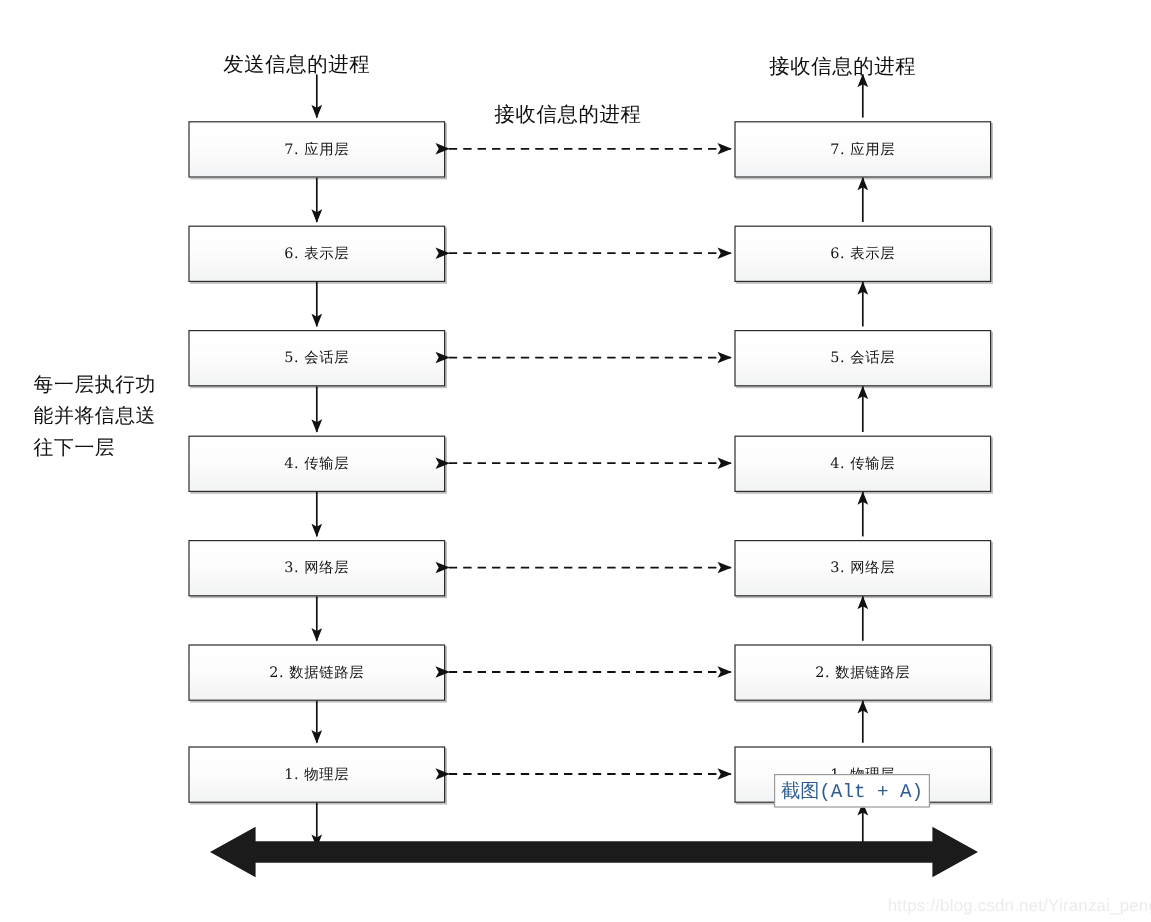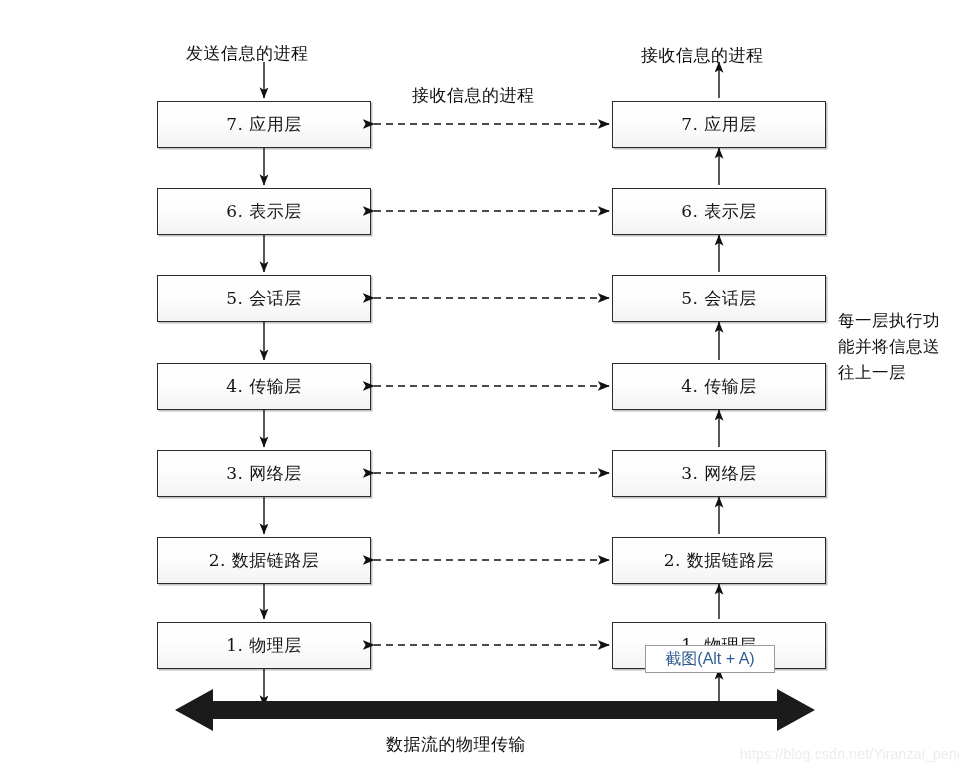--- a/index.html
+++ b/index.html
@@ -24,21 +24,21 @@
     position: absolute;
     box-sizing: border-box;
     width: 214px;
     height: 47px;
     border: 1px solid #2b2b2b;
     background: linear-gradient(to bottom, #ffffff 0%, #fdfdfd 45%, #f2f3f4 100%);
     box-shadow: 1.5px 1.5px 0 rgba(140,140,145,0.55);
     display: flex;
     align-items: center;
     justify-content: center;
-    font-size: 17px;
+    font-size: 12px;
     color: #141414;
     letter-spacing: 0.5px;
     white-space: nowrap;
   }
   .col-left  { left: 157px; }
   .col-right { left: 612px; }
 
   
   .diagram-text {
     position: absolute;
@@ -73,21 +73,21 @@
     left: 645px;
     top: 645px;
     width: 130px;
     height: 28px;
     box-sizing: border-box;
     background: #ffffff;
     border: 1px solid #9a9a9a;
     display: flex;
     align-items: center;
     justify-content: center;
-    font-family: Liberation Sans, sans-serif;
+    font-family: Liberation Mono, monospace;
     font-size: 16px;
     color: #2f5d8f;
     white-space: nowrap;
   }
 
   
   #watermark {
     position: absolute;
     right: 8px;
     bottom: 6px;
@@ -102,22 +102,22 @@
 <body>
 
 <div id="canvas">
 
   <div class="diagram-text" style="left:186px; top:42px;">发送信息的进程</div>
 
   <div class="diagram-text" style="left:641px; top:44px;">接收信息的进程</div>
 
   <div class="diagram-text" style="left:412px; top:84px;">接收信息的进程</div>
 
+  <div class="side-note" style="left:28px; top:308px;">每一层执行功能并将信息送往下一层</div>
 
-  <div class="side-note" style="left:838px; top:308px;">每一层执行功能并将信息送往上一层</div>
 
   <div class="layer-box col-left" style="top:101px;">7. 应用层</div>
   <div class="layer-box col-left" style="top:188px;">6. 表示层</div>
   <div class="layer-box col-left" style="top:275px;">5. 会话层</div>
   <div class="layer-box col-left" style="top:363px;">4. 传输层</div>
   <div class="layer-box col-left" style="top:450px;">3. 网络层</div>
   <div class="layer-box col-left" style="top:537px;">2. 数据链路层</div>
   <div class="layer-box col-left" style="top:622px;">1. 物理层</div>
 
   <div class="layer-box col-right" style="top:101px;">7. 应用层</div>
@@ -167,21 +167,20 @@
       <line x1="374" y1="298" x2="609" y2="298"></line>
       <line x1="374" y1="386" x2="609" y2="386"></line>
       <line x1="374" y1="473" x2="609" y2="473"></line>
       <line x1="374" y1="560" x2="609" y2="560"></line>
       <line x1="374" y1="645" x2="609" y2="645"></line>
     </g>
 
     <polygon points="175,710 213,689 213,701 777,701 777,689 815,710 777,731 777,719 213,719 213,731" fill="#1b1b1b"></polygon>
   </svg>
 
-  <div class="diagram-text" style="left:386px; top:733px; font-size:17px;">数据流的物理传输</div>
 
   <div id="screenshot-tooltip">
     <span>截图(Alt + A)</span>
   </div>
 
   <div id="watermark">https://blog.csdn.net/Yiranzai_peng</div>
 
 </div>
 
 </body></html>

